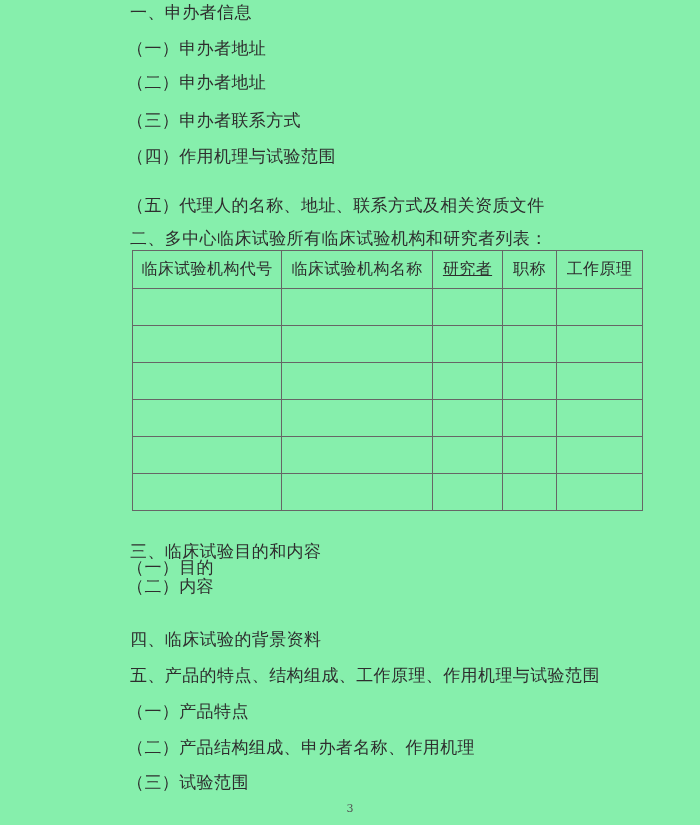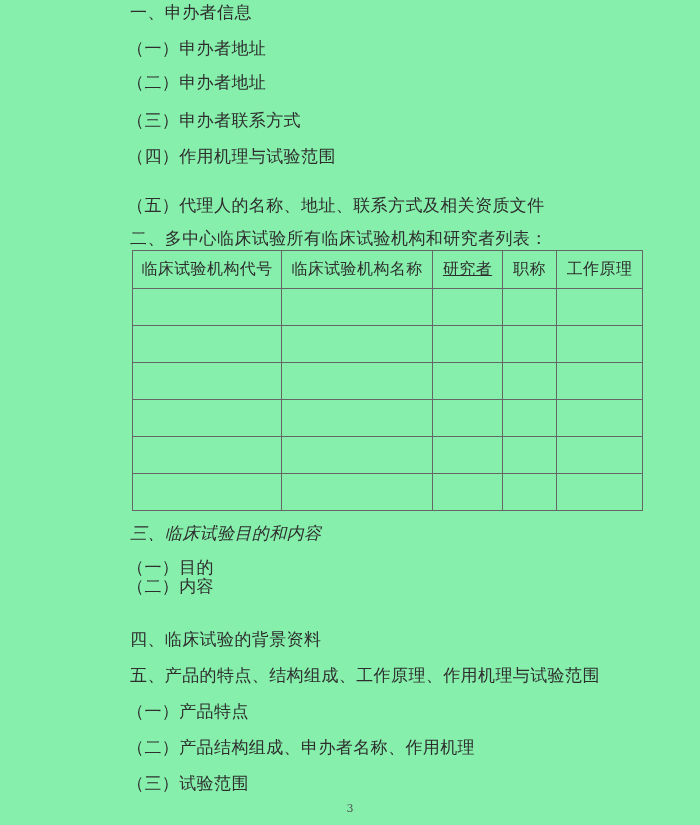--- a/index.html
+++ b/index.html
@@ -110,28 +110,28 @@
 
   <div class="doc-body" id="doc-body">
 
   <div class="line heading" style="top: 2px;">一、申办者信息</div>
       <div class="line subitem" style="top: 38px;">（一）申办者地址</div>
       <div class="line subitem" style="top: 74px; font-family: Liberation Mono, monospace;">（二）申办者地址</div>
       <div class="line subitem" style="top: 110px;">（三）申办者联系方式</div>
       <div class="line subitem" style="top: 146px;">（四）作用机理与试验范围</div>
       <div class="line subitem" style="top: 195px;">（五）代理人的名称、地址、联系方式及相关资质文件</div>
       <div class="line heading" style="top: 228px;">二、多中心临床试验所有临床试验机构和研究者列表：</div>
-      <div class="line heading" style="top: 523px; font-style: italic;">三、临床试验目的和内容</div>
+      <div class="line heading" style="top: 541px;">三、临床试验目的和内容</div>
       <div class="line subitem" style="top: 557px;">（一）目的</div>
       <div class="line subitem" style="top: 576px;">（二）内容</div>
       <div class="line heading" style="top: 629px;">四、临床试验的背景资料</div>
       <div class="line heading" style="top: 665px;">五、产品的特点、结构组成、工作原理、作用机理与试验范围</div>
       <div class="line subitem" style="top: 701px; text-align: right;">（一）产品特点</div>
       <div class="line subitem" style="top: 737px;">（二）产品结构组成、申办者名称、作用机理</div>
-      <div class="line subitem" style="top: 773px;">（三）试验范围</div>
+      <div class="line subitem" style="top: 773px; font-family: Liberation Serif, serif;">（三）试验范围</div>
     </div>
 
   <table class="inst-table">
     <thead>
       <tr id="table-head-row">
           <th class="col-code">临床试验机构代号</th>
           <th class="col-name">临床试验机构名称</th>
           <th class="col-inv">研究者</th>
           <th class="col-title">职称</th>
           <th class="col-contact">工作原理</th>

